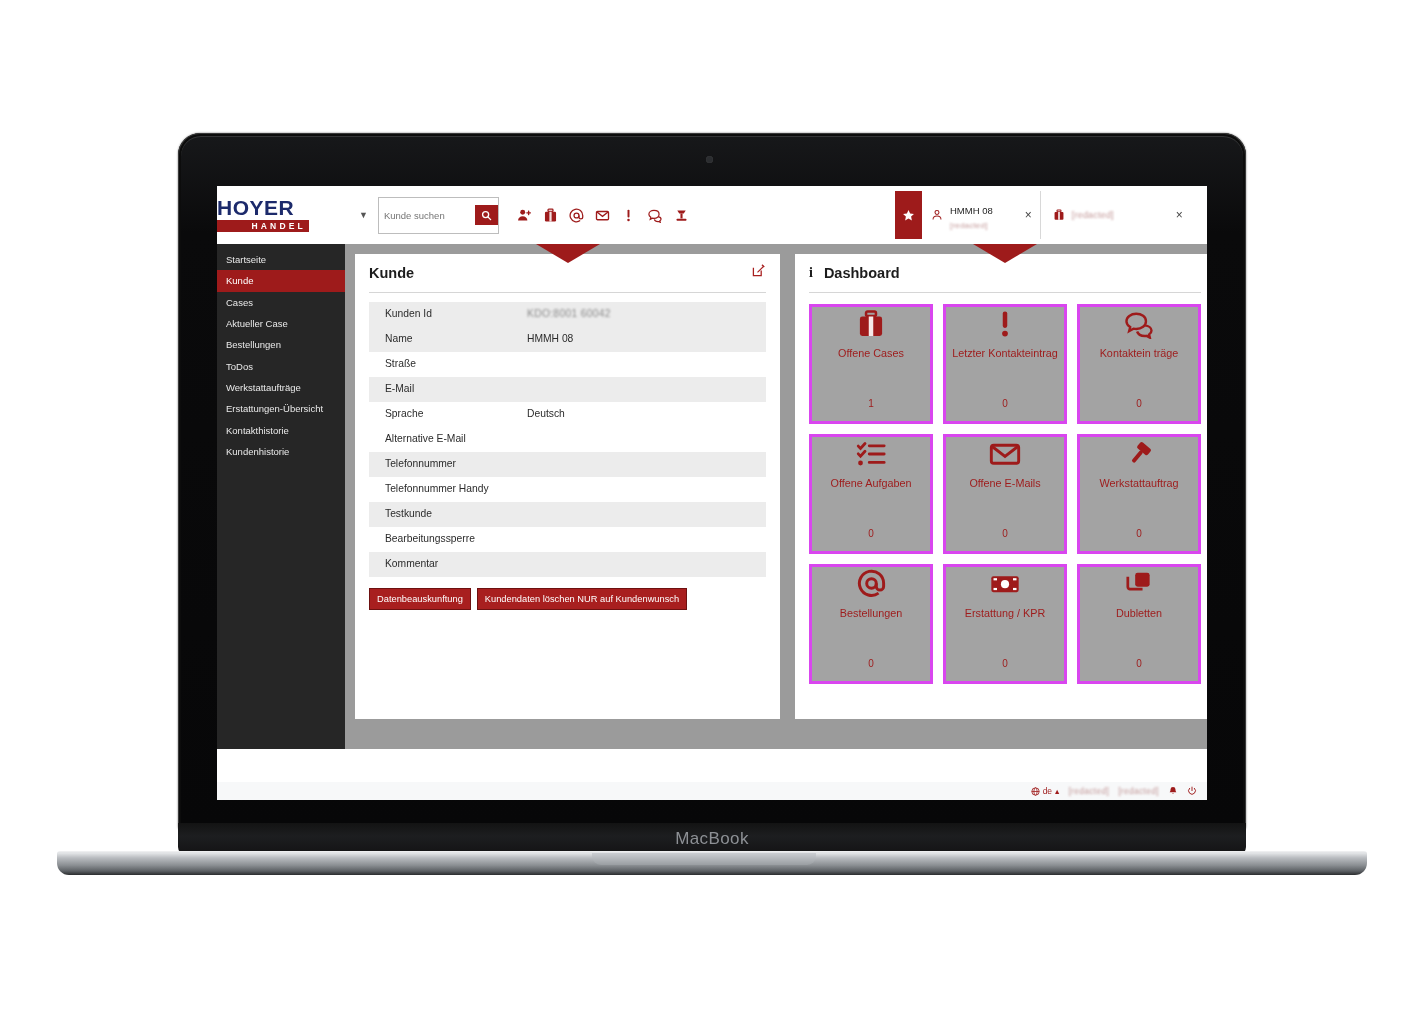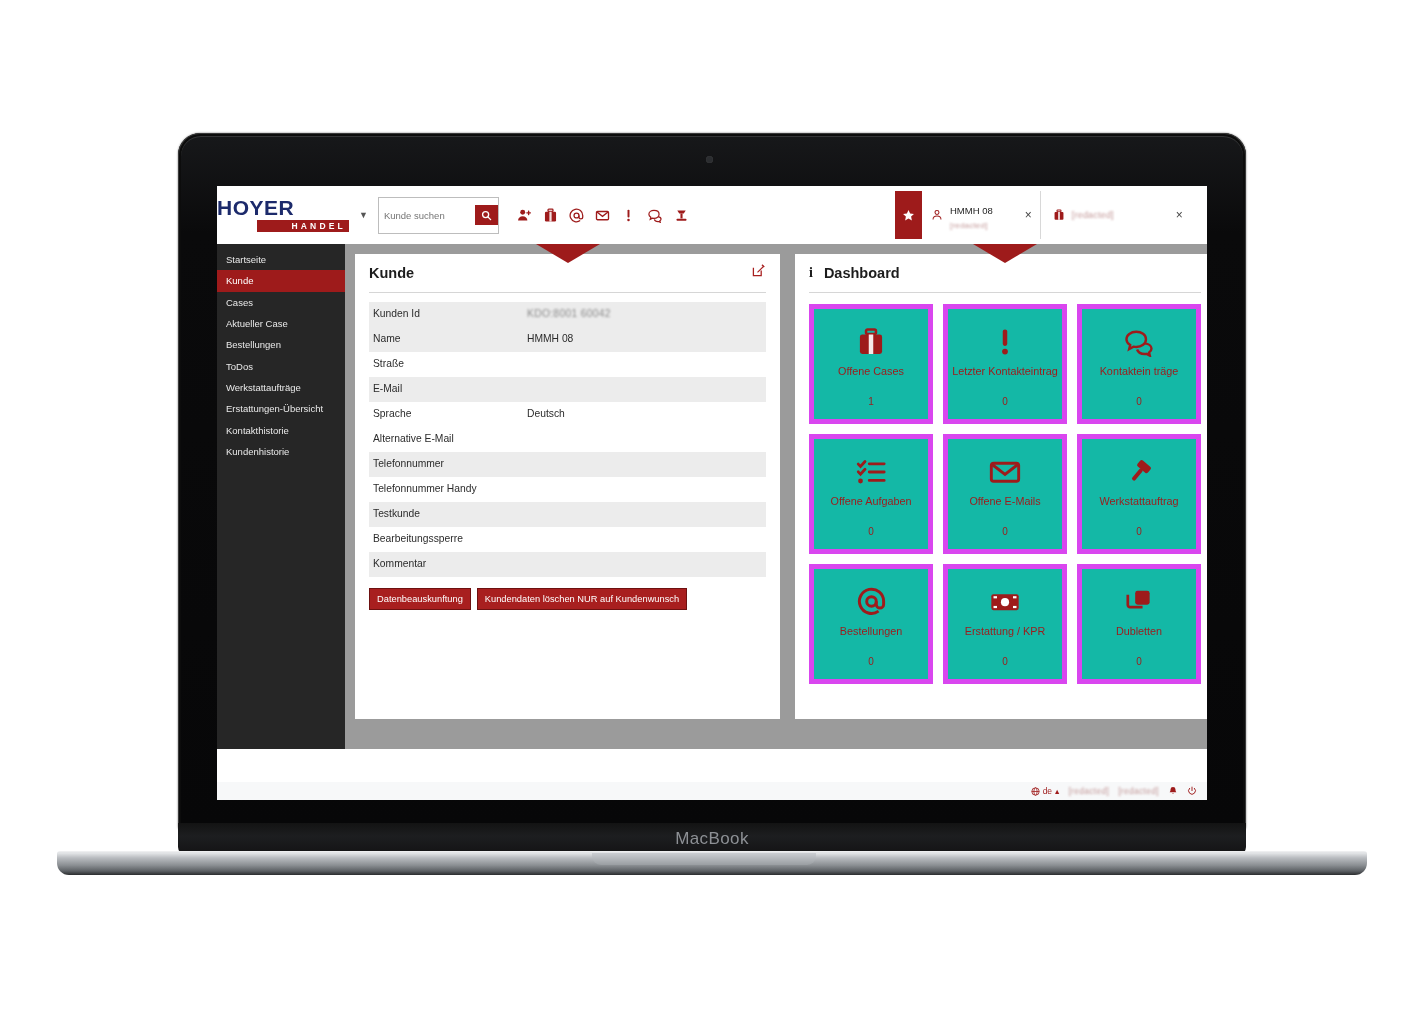--- a/index.html
+++ b/index.html
@@ -74,21 +74,21 @@
     background: #ffffff; display: flex; align-items: center;
   }
   .logo-wrap { width: 128px; }
   .logo-hoyer {
     color: #1c2a6b; font-weight: bold; font-size: 21px;
     letter-spacing: .5px; line-height: 20px;
   }
   .logo-handel {
     margin-top: 2px; background: #9e1b1b; color: #ffffff;
     font-size: 8.5px; font-weight: bold; letter-spacing: 3.2px;
-    text-align: right; padding: 1px 3px 1px 0; width: 92px; margin-left: 40px;
+    text-align: right; padding: 1px 3px 1px 0; width: 92px;
   }
   .hdr-caret {
     margin-left: 14px; color: #555; font-size: 9px; line-height: 1;
     cursor: pointer;
   }
   .search-box {
     margin-left: 10px; display: flex; align-items: center;
     height: 37px; border: 1px solid #bdbdbd; background: #fff;
   }
   .search-input {
@@ -160,37 +160,37 @@
   .info-i {
     font-size: 14px; font-weight: bold; color: #1c1c1c;
     margin-right: 11px; font-family: "Liberation Serif", serif;
   }
   .edit-btn { position: absolute; right: 0; top: 9px; cursor: pointer; line-height: 0; }
 
   
   .form-rows { margin-top: 9px; }
   .frow { display: flex; min-height: 25px; align-items: flex-start; padding: 5px 0 4px 0; }
   .frow.odd { background: #ececec; }
-  .flabel { width: 158px; padding-left: 4px; font-size: 10.3px; color: #2b2b2b; line-height: 14.5px; }
+  .flabel { width: 158px; padding-left: 16px; font-size: 10.3px; color: #2b2b2b; line-height: 14.5px; }
   .fvalue { flex: 1; font-size: 10.3px; color: #2b2b2b; line-height: 14.5px; }
   .fvalue.blurred { color: #8a8a8a; filter: blur(1.1px); letter-spacing: .3px; }
 
   .btn-row { margin-top: 11px; display: flex; gap: 6px; }
   .btn-red {
     background: #a81f1f; border: 1px solid #6d1111; color: #ffffff;
     font-size: 9.3px; padding: 5px 7px; cursor: pointer;
     font-family: "Liberation Sans", sans-serif; line-height: 1.1;
   }
 
   
   .tiles { margin-top: 11px; display: grid; grid-template-columns: repeat(3, 1fr); gap: 10px; }
   .tile {
-    border: 5px solid #d946ef; background: #14b8a6; height: 120px;
+    border: 3px solid #d946ef; background: #a3a3a3; height: 120px;
     display: flex; flex-direction: column; align-items: center;
-    justify-content: flex-start; padding-top: 16px; cursor: pointer;
+    justify-content: flex-start; cursor: pointer;
   }
   .tile-ic { height: 34px; display: flex; align-items: center; justify-content: center; }
   .tile-label {
     margin-top: 6px; color: #9e1b1b; font-size: 10.8px;
     text-align: center; line-height: 13px; padding: 0 4px;
   }
   .tile-value { margin-top: auto; margin-bottom: 12px; color: #9e1b1b; font-size: 10px; }
 
   
   .app-white-gap { position: absolute; left: 0; top: 563px; width: 990px; height: 33px; background: #ffffff; }

